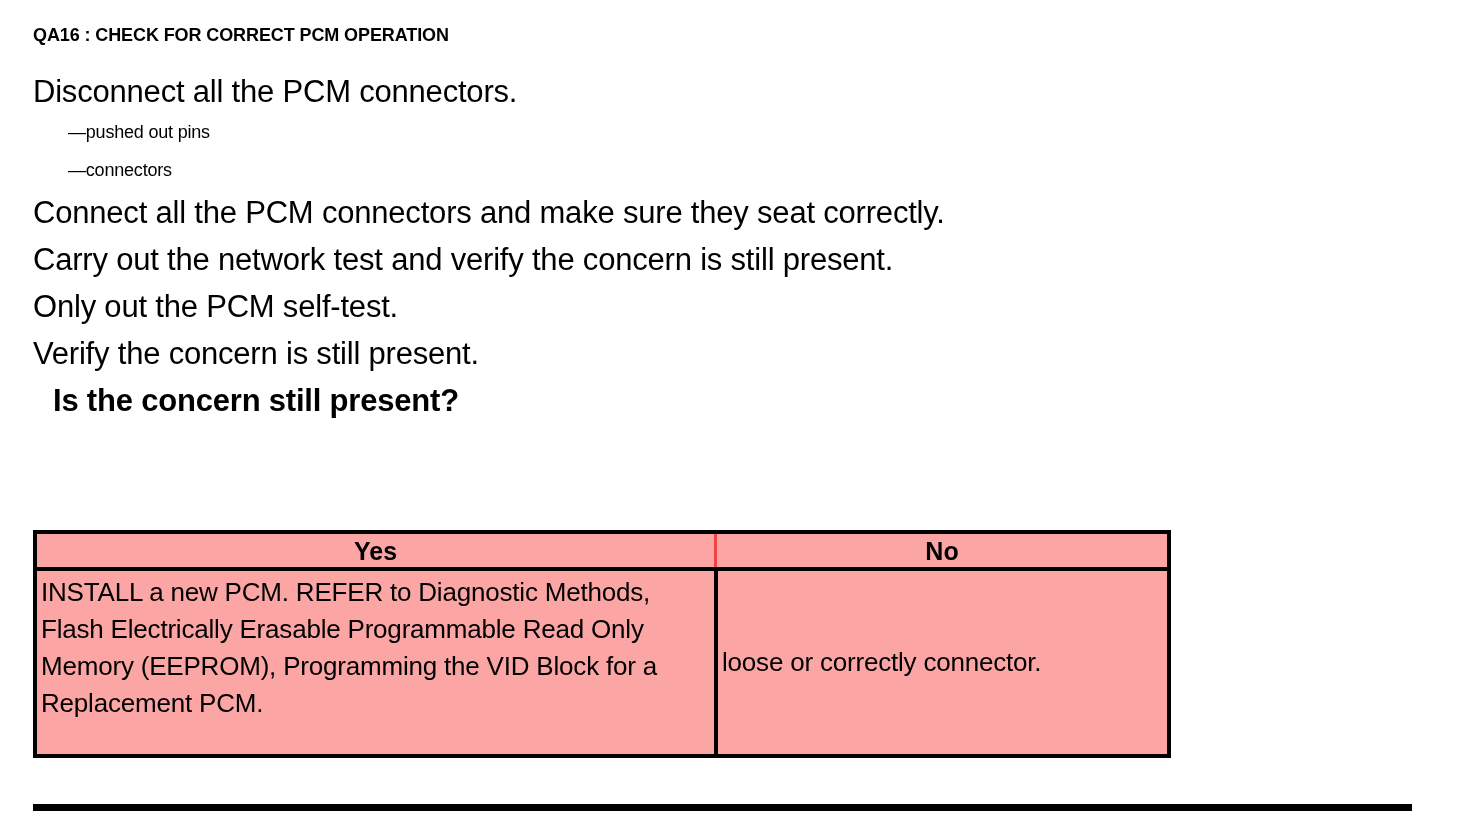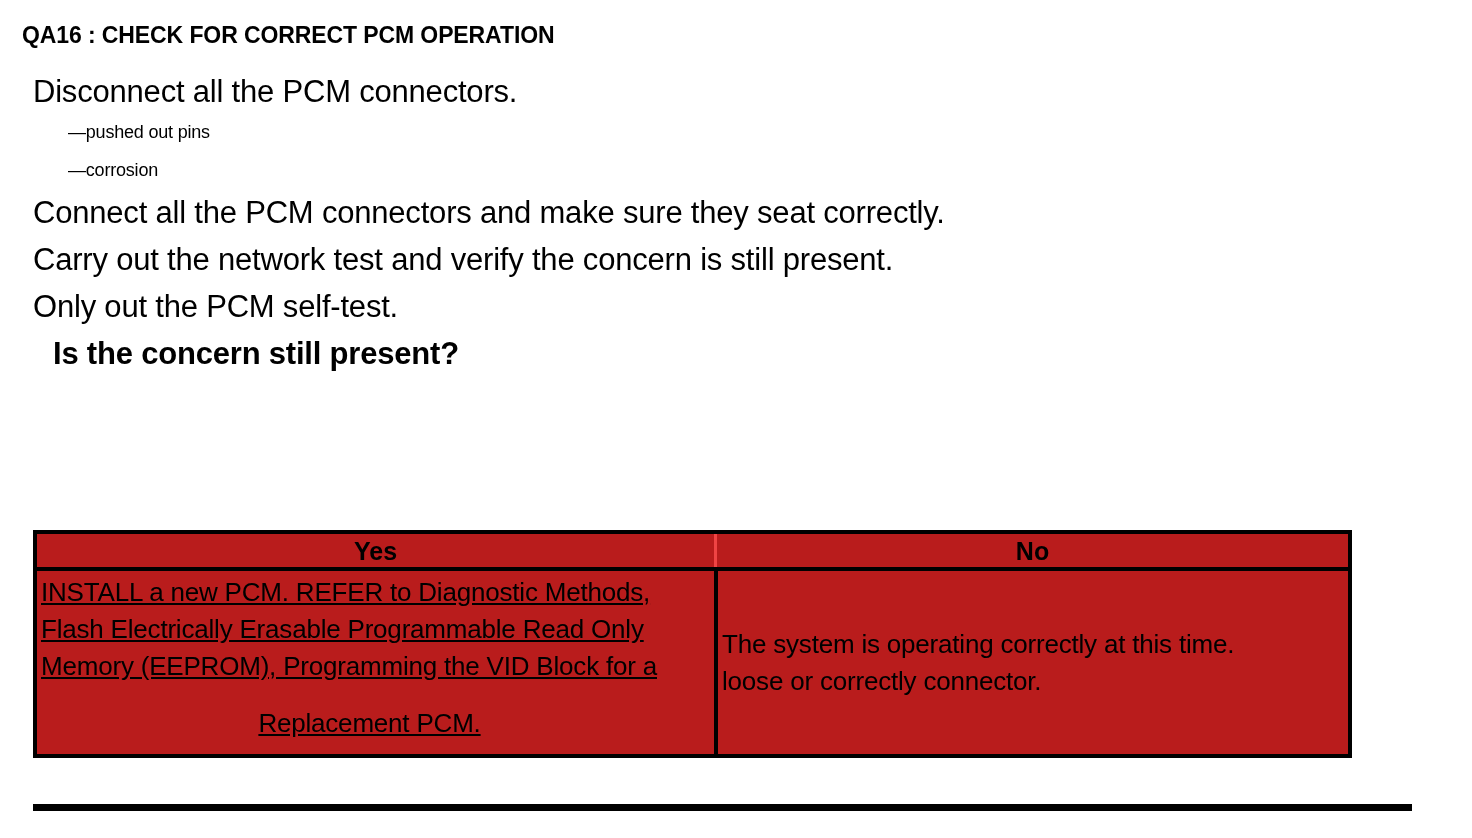--- a/index.html
+++ b/index.html
@@ -21,23 +21,23 @@
   .page {
     position: absolute;
     left: 0; top: 0;
     width: 1472px;
     height: 838px;
   }
 
   
   .step-title {
     position: absolute;
-    left: 22px;
+    left: 33px;
     top: 22px;
-    font-size: 23px;
+    font-size: 18px;
     font-weight: bold;
     letter-spacing: -0.1px;
     line-height: 26px;
     white-space: nowrap;
   }
 
   
   .instructions {
     position: absolute;
     left: 33px;
@@ -62,27 +62,27 @@
   }
   .group-sub {
     margin-top: -2px;
   }
 
   
   .decision-table {
     position: absolute;
     left: 33px;
     top: 530px;
-    width: 1319px;
+    width: 1138px;
     height: 228px;
     box-sizing: border-box;
     border: 4px solid #000000;
     display: flex;
     flex-direction: column;
-    background: #b91c1c;
+    background: #fca5a5;
   }
   .table-head {
     display: flex;
     height: 33px;
     flex: 0 0 33px;
     border-bottom: 4px solid #000000;
   }
   .table-body {
     display: flex;
     flex: 1 1 auto;
@@ -109,27 +109,25 @@
     line-height: 28px;
   }
   .body-cell {
     font-size: 26px;
     line-height: 37px;
     letter-spacing: -0.2px;
   }
   .cell-yes-text {
     padding: 3px 8px 0 4px;
     text-align: left;
-    text-decoration: underline;
   }
   .cell-yes-text .last-line {
     display: block;
-    text-align: center;
+    text-align: left;
     padding-right: 8px;
-    margin-top: 20px;
   }
   .cell-no-inner {
     height: 100%;
     display: flex;
     flex-direction: column;
     justify-content: center;
     padding-left: 4px;
   }
   .cell-no-inner .nline {
     display: block;
@@ -150,43 +148,43 @@
 <body>
 
 <div class="page">
 
   <div class="step-title">QA16 : CHECK FOR CORRECT PCM OPERATION</div>
 
   <div class="instructions">
     <div class="line">Disconnect all the PCM connectors.</div>
     <div class="group-sub">
       <div class="line sub">—pushed out pins</div>
-      <div class="line sub">—corrosion</div>
+      <div class="line sub">—connectors</div>
     </div>
     <div class="line">Connect all the PCM connectors and make sure they seat correctly.</div>
     <div class="line">Carry out the network test and verify the concern is still present.</div>
     <div class="line">Only out the PCM self-test.</div>
+    <div class="line">Verify the concern is still present.</div>
     <div class="line bold">Is the concern still present?</div>
   </div>
 
   <div class="decision-table">
     <div class="table-head">
       <div class="col-yes head-cell">Yes</div>
       <div class="col-no head-cell">No</div>
     </div>
     <div class="table-body">
       <div class="col-yes body-cell">
         <div class="cell-yes-text">
           <span>INSTALL a new PCM. REFER to Diagnostic Methods, Flash Electrically Erasable Programmable Read Only Memory (EEPROM), Programming the VID Block for a</span>
           <span class="last-line">Replacement PCM.</span>
         </div>
       </div>
       <div class="col-no body-cell">
         <div class="cell-no-inner">
-          <span class="nline">The system is operating correctly at this time.</span>
           <span class="nline">loose or correctly connector.</span>
         </div>
       </div>
     </div>
   </div>
 
   <div class="bottom-rule"></div>
 
 </div>
 

